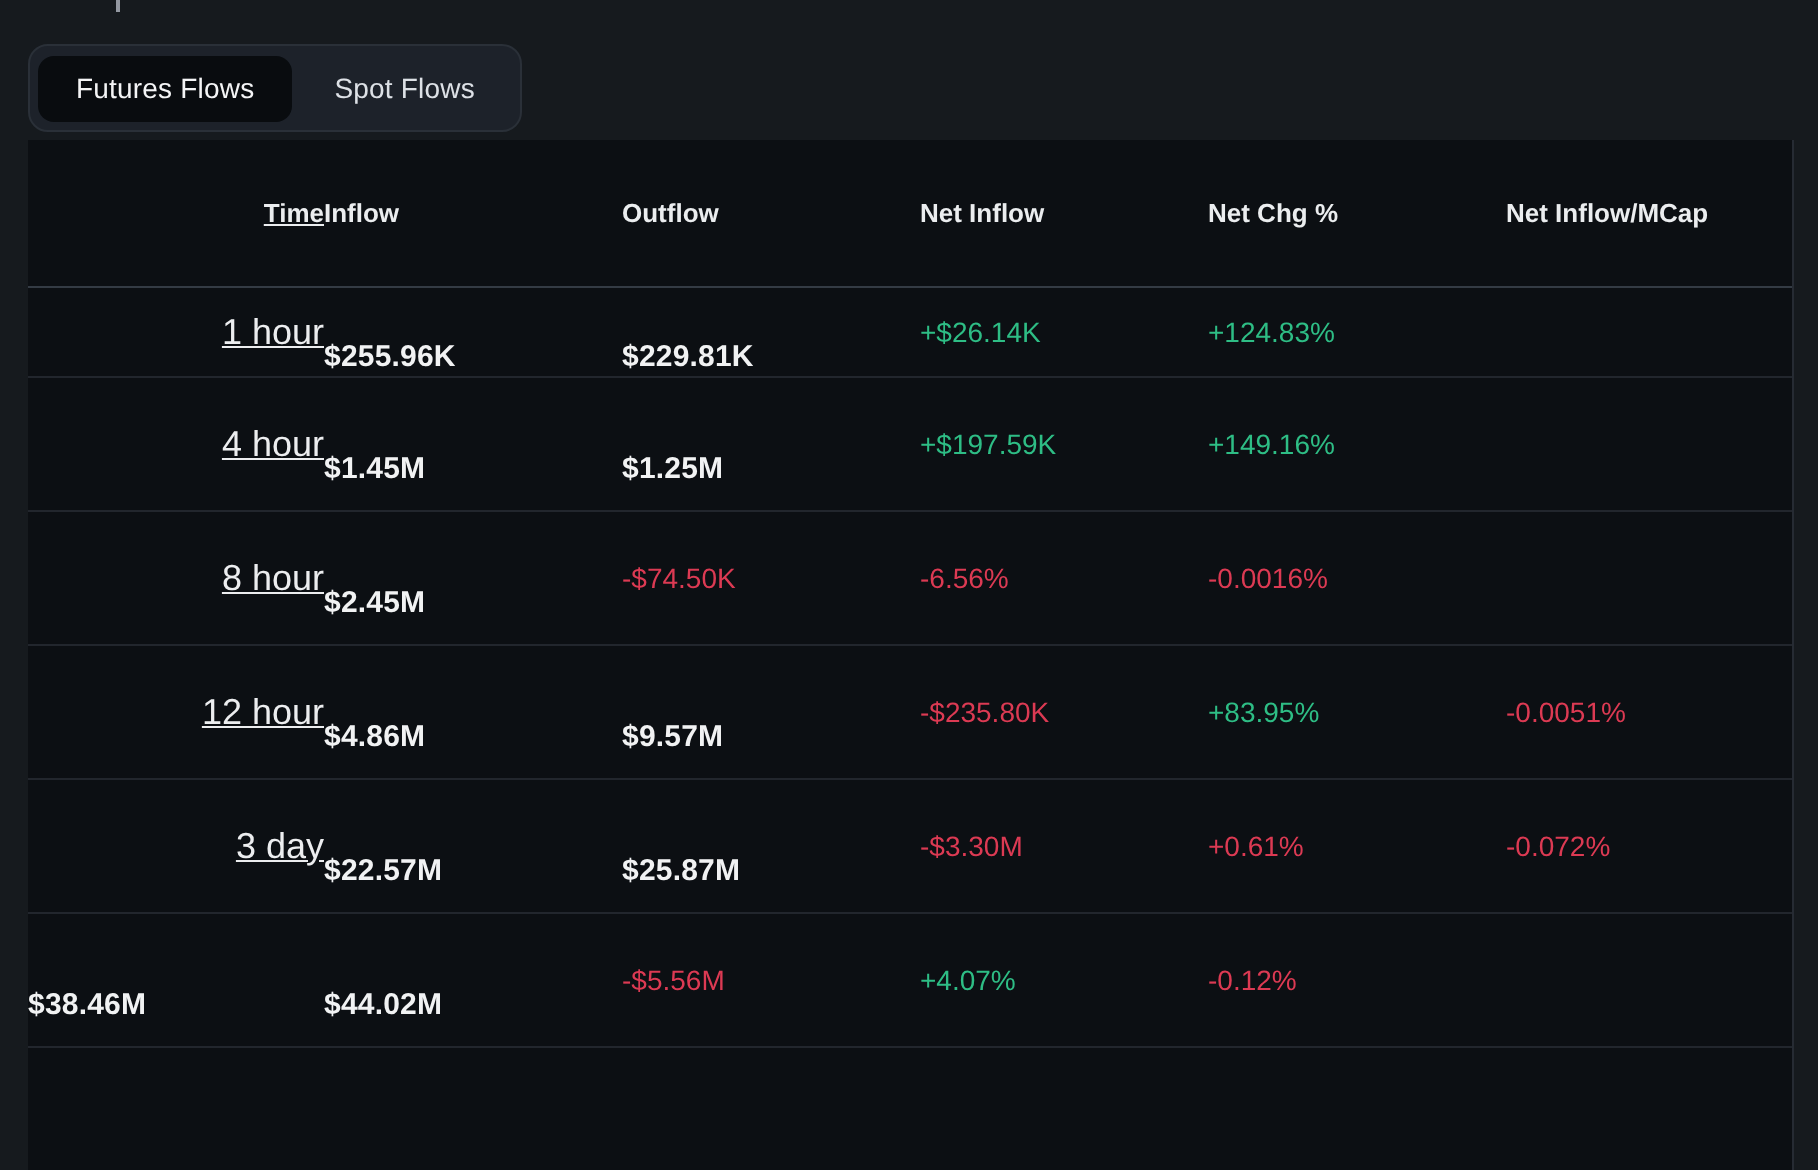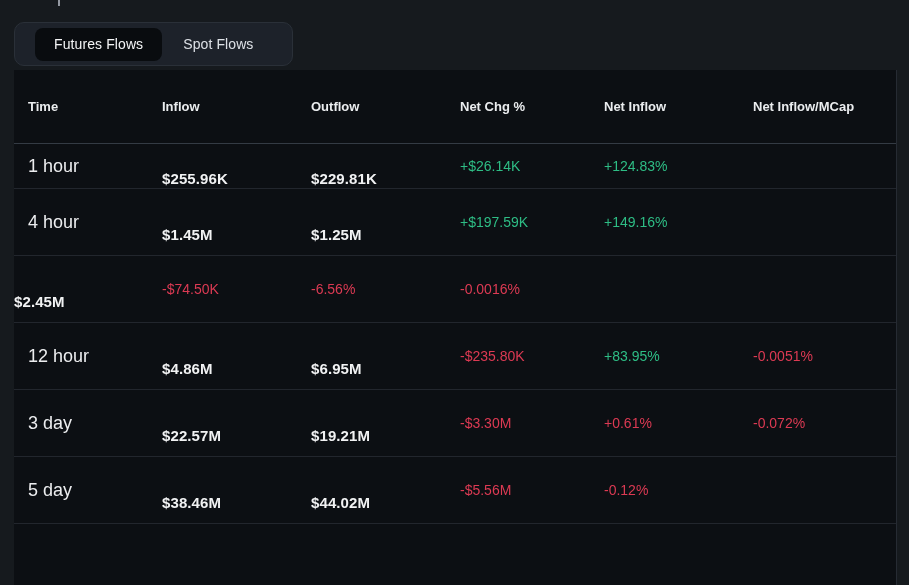--- a/index.html
+++ b/index.html
@@ -5,21 +5,21 @@
   html,body{margin:0;padding:0;}
   body{
     width:909px;height:585px;overflow:hidden;position:relative;
     background:#161A1E;color:#EAECEF;
     font-family:"Liberation Sans", sans-serif;
     -webkit-font-smoothing:antialiased;
   }
   
   .tabs{
     position:absolute;left:14px;top:22px;height:44px;box-sizing:border-box;
-    display:inline-flex;align-items:center;gap:2px;padding:20px;
+    display:inline-flex;align-items:center;gap:2px;padding:4px;
     background:#1D222A;border:1px solid #2A3038;border-radius:10px;
   }
   .tab{
     height:33px;line-height:33px;padding:0 19px;border-radius:8px;
     font-size:14px;color:#DDE1E6;cursor:pointer;white-space:nowrap;
     font-weight:500;letter-spacing:.1px;
   }
   .tab.active{background:#090C0F;color:#F4F5F6;}
   
   .stray-caret{position:absolute;left:58px;top:0;width:2px;height:6px;background:#A9AFB8;opacity:.85;}
@@ -30,21 +30,21 @@
   }
   .thead,.tr{
     display:grid;
     grid-template-columns:148px 149px 149px 144px 149px 144px;
     align-items:center;
   }
   .thead{height:73px;border-bottom:1px solid #343B44;}
   .tr{height:66px;border-bottom:1px solid #22262D;}
   .tr.first{height:44px;}
   .td,.th{overflow:hidden;white-space:nowrap;}
-  .c0{text-align:left;padding-left:14px;}
+  .c0{text-align:right;padding-left:14px;text-decoration:underline;}
   .c1,.c2,.c3,.c4,.c5{}
   .c5{padding-right:9px;}
   .th{font-size:13px;font-weight:700;color:#EBEDEF;}
   .td.time{font-size:18px;font-weight:500;color:#ECEDEF;}
   .td.val{font-size:15px;font-weight:700;color:#F1F2F3;letter-spacing:.1px;margin-top:24px;}
   .td.up{font-size:14px;font-weight:500;color:var(--up,#2EBD85);}
   .td.down{font-size:14px;font-weight:500;color:var(--down,#DC3A53);}
 </style>
 </head>
 <body>
@@ -54,62 +54,63 @@
 <div class="tabs">
   <div class="tab active">Futures Flows</div>
   <div class="tab">Spot Flows</div>
 </div>
 
 <div class="card">
   <div class="thead" id="thead">
       <div class="th c0">Time</div>
       <div class="th c1">Inflow</div>
       <div class="th c2">Outflow</div>
+      <div class="th c3">Net Inflow</div>
       <div class="th c4">Net Chg %</div>
-      <div class="th c3">Net Inflow</div>
       <div class="th c5">Net Inflow/MCap</div>
     </div>
   <div id="tbody">
       <div class="tr first">
         <div class="td c0 time">1 hour</div>
         <div class="td c1 val">$255.96K</div>
         <div class="td c2 val">$229.81K</div>
         <div class="td c3 up">+$26.14K</div>
         <div class="td c4 up">+124.83%</div>
       </div>
       <div class="tr">
         <div class="td c0 time">4 hour</div>
         <div class="td c1 val">$1.45M</div>
         <div class="td c2 val">$1.25M</div>
         <div class="td c3 up">+$197.59K</div>
         <div class="td c4 up">+149.16%</div>
       </div>
       <div class="tr">
+        <div class="td c0 time">8 hour</div>
         <div class="td c1 val">$2.45M</div>
         <div class="td c3 down">-$74.50K</div>
         <div class="td c4 down">-6.56%</div>
         <div class="td c5 down">-0.0016%</div>
       </div>
       <div class="tr">
         <div class="td c0 time">12 hour</div>
         <div class="td c1 val">$4.86M</div>
-        <div class="td c2 val">$6.95M</div>
+        <div class="td c2 val">$9.57M</div>
         <div class="td c3 down">-$235.80K</div>
         <div class="td c4 up">+83.95%</div>
         <div class="td c5 down">-0.0051%</div>
       </div>
       <div class="tr">
         <div class="td c0 time">3 day</div>
         <div class="td c1 val">$22.57M</div>
-        <div class="td c2 val">$19.21M</div>
+        <div class="td c2 val">$25.87M</div>
         <div class="td c3 down">-$3.30M</div>
         <div class="td c4 down">+0.61%</div>
         <div class="td c5 down">-0.072%</div>
       </div>
       <div class="tr">
-        <div class="td c0 time">5 day</div>
         <div class="td c1 val">$38.46M</div>
         <div class="td c2 val">$44.02M</div>
         <div class="td c3 down">-$5.56M</div>
+        <div class="td c4 up">+4.07%</div>
         <div class="td c5 down">-0.12%</div>
       </div>
     </div>
 </div>
 
 </body></html>

